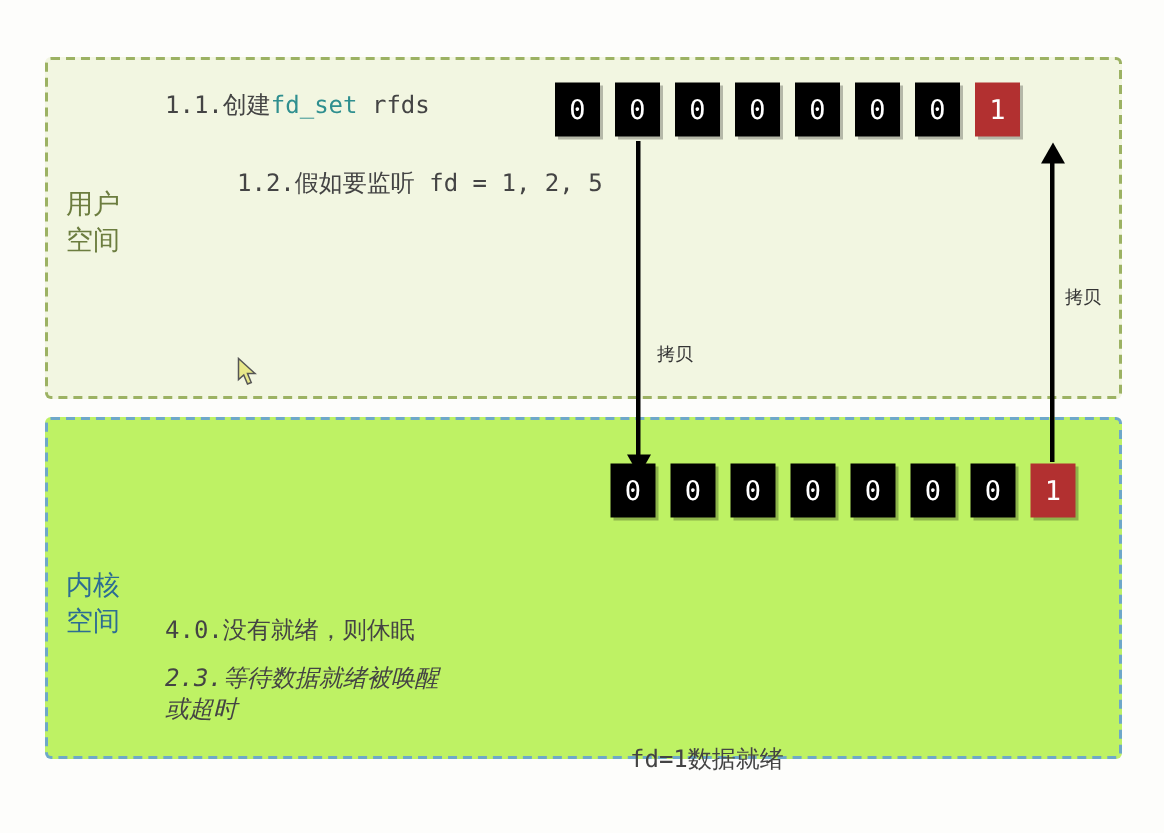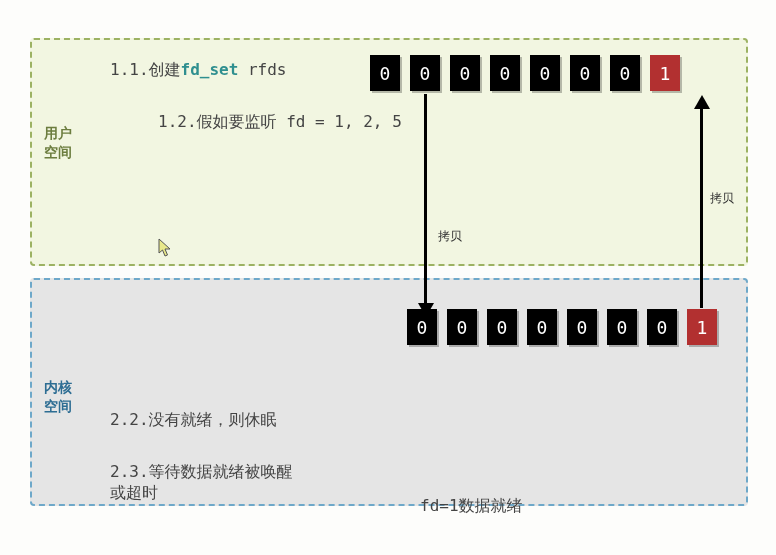--- a/index.html
+++ b/index.html
@@ -24,40 +24,40 @@
     width: 718px;
     height: 228px;
     background: #f2f6e1;
     border-color: #9cb263;
   }
   .panel.kernel {
     left: 30px;
     top: 278px;
     width: 718px;
     height: 228px;
-    background: #e5e5e5;
+    background: #bef264;
     border-color: #6ea8c9;
   }
   .title {
     position: absolute;
-    font-size: 14px;
-    font-weight: 700;
+    font-size: 18px;
+    font-weight: 400;
     line-height: 1.35;
     color: #4d5a35;
   }
   .panel.user .title { color: #6c7d3f; }
   .panel.kernel .title { color: #2d6d93; }
   .step {
     position: absolute;
     font-size: 16px;
     color: #444;
     font-family: "Menlo", "Consolas", monospace, "PingFang SC", "Microsoft YaHei";
     white-space: nowrap;
   }
-  .step .code-ident { color: #2f8f8f; font-weight: bold; }
+  .step .code-ident { color: #2f8f8f; }
   .bitset {
     position: absolute;
     display: flex;
     gap: 10px;
   }
   .bit {
     width: 30px;
     height: 36px;
     background: #000;
     color: #fff;
@@ -122,22 +122,22 @@
   <div class="bit">0</div>
   <div class="bit">0</div>
   <div class="bit">0</div>
   <div class="bit red">1</div>
 </div>
 
 <div class="panel kernel">
   <div class="title" style="left:12px; top:98px; white-space:pre;">内核
 空间</div>
 
-  <div class="step" style="left:78px; top:130px;">2.2.没有就绪，则休眠</div>
-  <div class="step" style="left:78px; top:182px; white-space:pre;">2.3.等待数据就绪被唤醒
+  <div class="step" style="left:78px; top:130px;">4.0.没有就绪，则休眠</div>
+  <div class="step" style="left:78px; top:162px; white-space:pre;font-style:italic;">2.3.等待数据就绪被唤醒
 或超时</div>
 
   <div class="step" style="left:388px; top:216px;">fd=1数据就绪</div>
 </div>
 
 <div class="bitset" style="left:407px; top:309px;">
   <div class="bit">0</div>
   <div class="bit">0</div>
   <div class="bit">0</div>
   <div class="bit">0</div>

